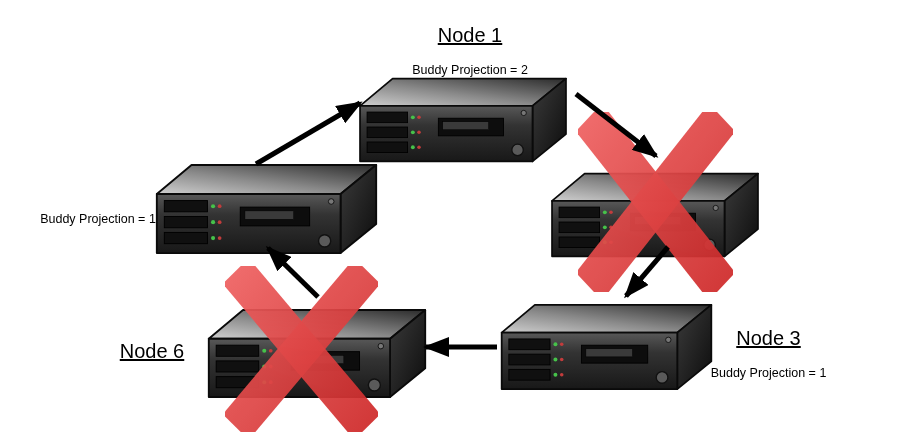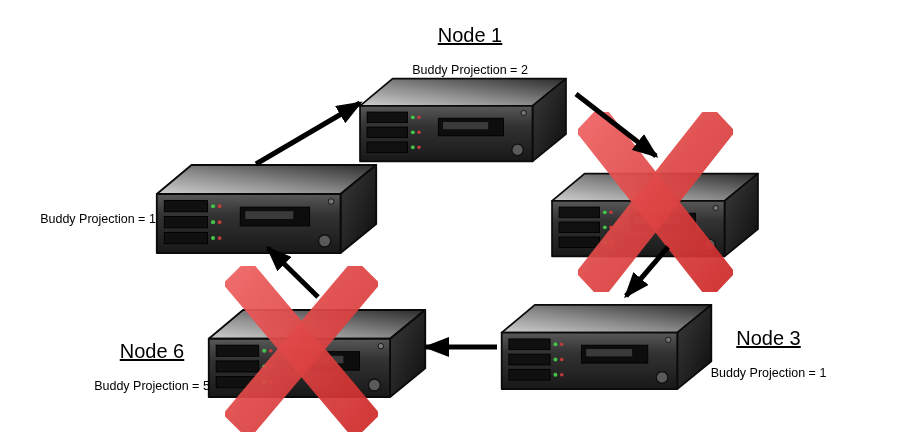--- a/index.html
+++ b/index.html
@@ -118,19 +118,18 @@
     <div class="sub">Buddy Projection = 2</div>
   </div>
   <div class="node-label" style="left:733px;top:193px;width:172px;">
   </div>
   <div class="node-label" style="left:686px;top:327px;width:165px;">
     <div class="title">Node 3</div>
     <div class="sub">Buddy Projection = 1</div>
   </div>
   <div class="node-label" style="left:62px;top:340px;width:180px;">
     <div class="title">Node 6</div>
-    <div class="sub">Buddy Projection = 5</div>
   </div>
   <div class="node-label" style="left:8px;top:196px;width:180px;">
     <div class="sub">Buddy Projection = 1</div>
   </div>
 
 </div>
 
 </body></html>

